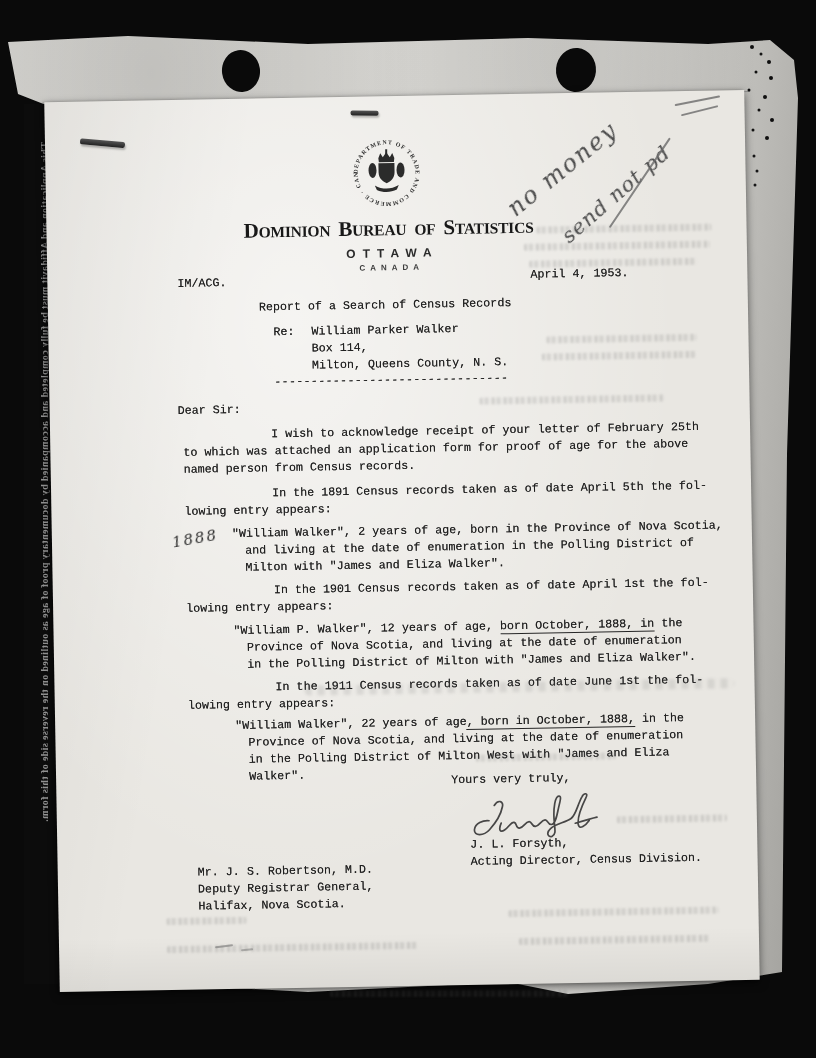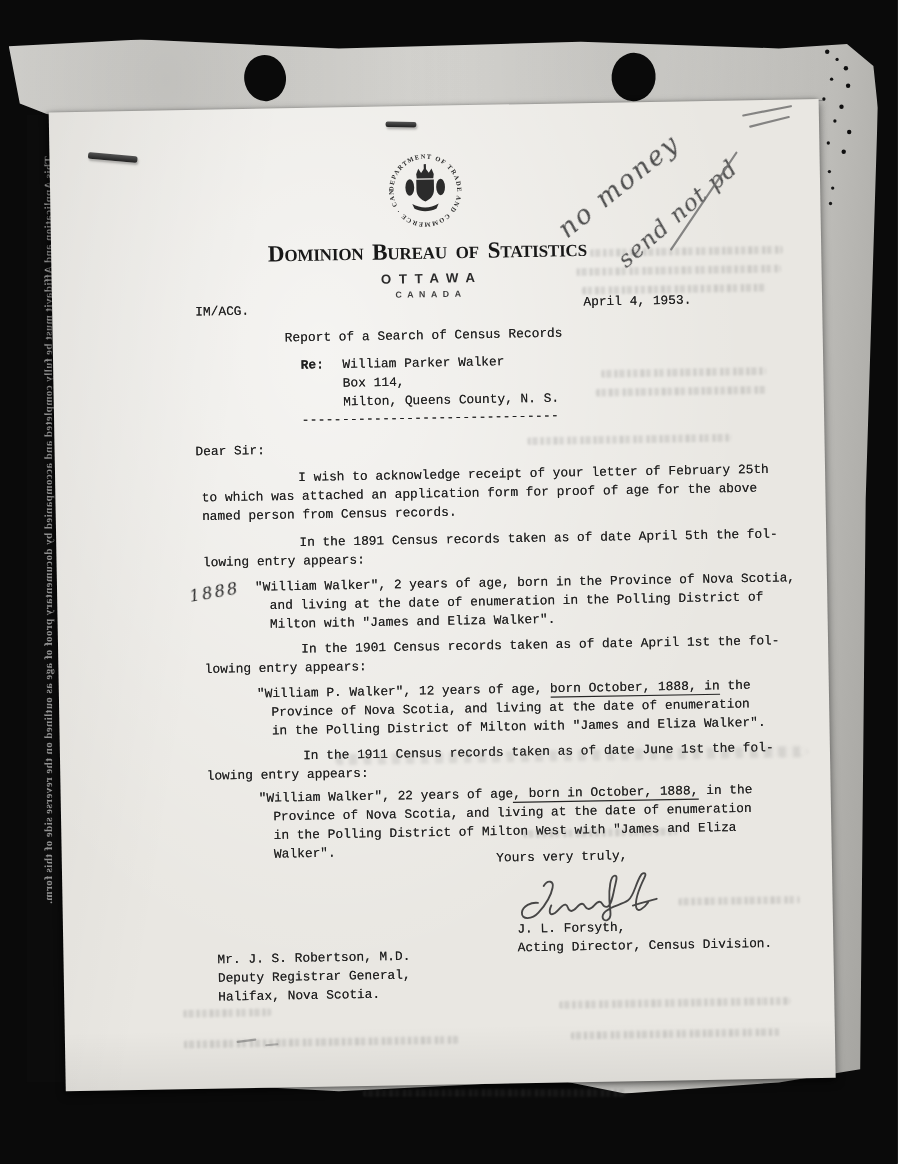--- a/index.html
+++ b/index.html
@@ -117,21 +117,21 @@
       <span class="word word-cap">DOMINION</span><span class="word word-cap">BUREAU</span><span class="word">OF</span><span class="word word-cap">STATISTICS</span>
     </div>
     <div class="abs city">OTTAWA</div>
     <div class="abs country">CANADA</div>
 
     <div class="abs tw" style="left:130px;top:176px;">IM/ACG.</div>
     <div class="abs tw" style="left:483px;top:173px;">April 4, 1953.</div>
 
     <div class="abs tw" style="left:211px;top:201px;">Report of a Search of Census Records</div>
 
-    <div class="abs tw" style="left:225px;top:226px;font-weight:bold;">Re:</div>
+    <div class="abs tw" style="left:225px;top:226px;">Re:</div>
     <div class="abs tw" style="left:263px;top:226px;">William Parker Walker</div>
     <div class="abs tw" style="left:263px;top:243px;">Box 114,</div>
     <div class="abs tw" style="left:263px;top:260px;">Milton, Queens County, N. S.</div>
     <div class="abs tw" style="left:225px;top:276px;letter-spacing:.3px;">--------------------------------</div>
 
     <div class="abs tw" style="left:128px;top:303px;">Dear Sir:</div>
 
     <div class="abs tw" style="left:221px;top:328px;">I wish to acknowledge receipt of your letter of February 25th</div>
     <div class="abs tw" style="left:133px;top:345px;">to which was attached an application form for proof of age for the above</div>
     <div class="abs tw" style="left:133px;top:362px;">named person from Census records.</div>

